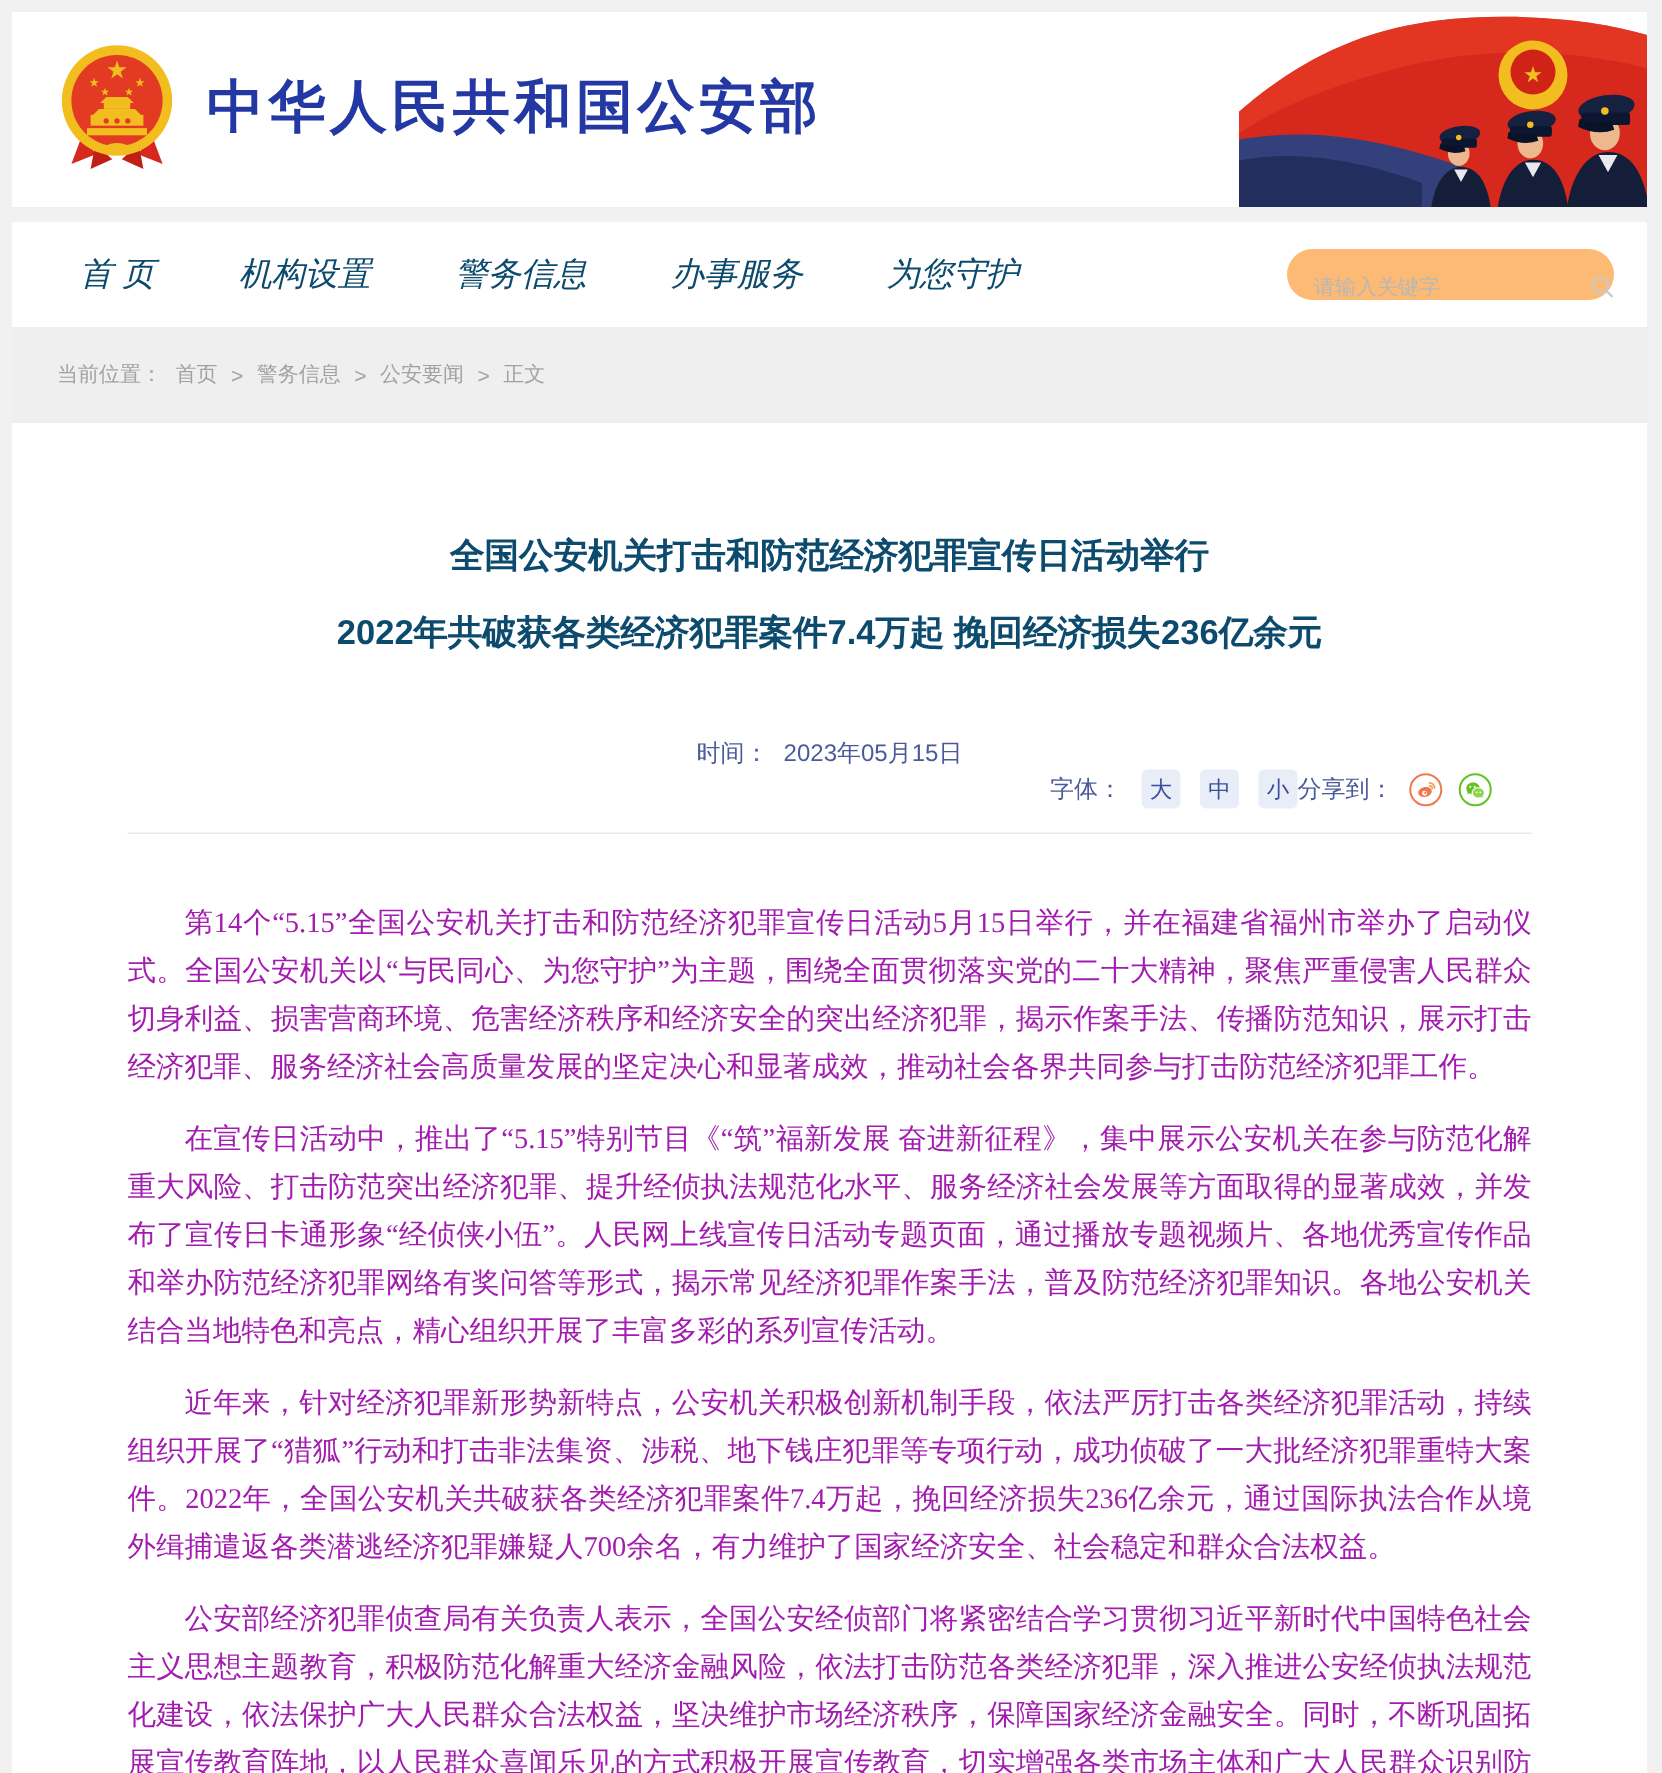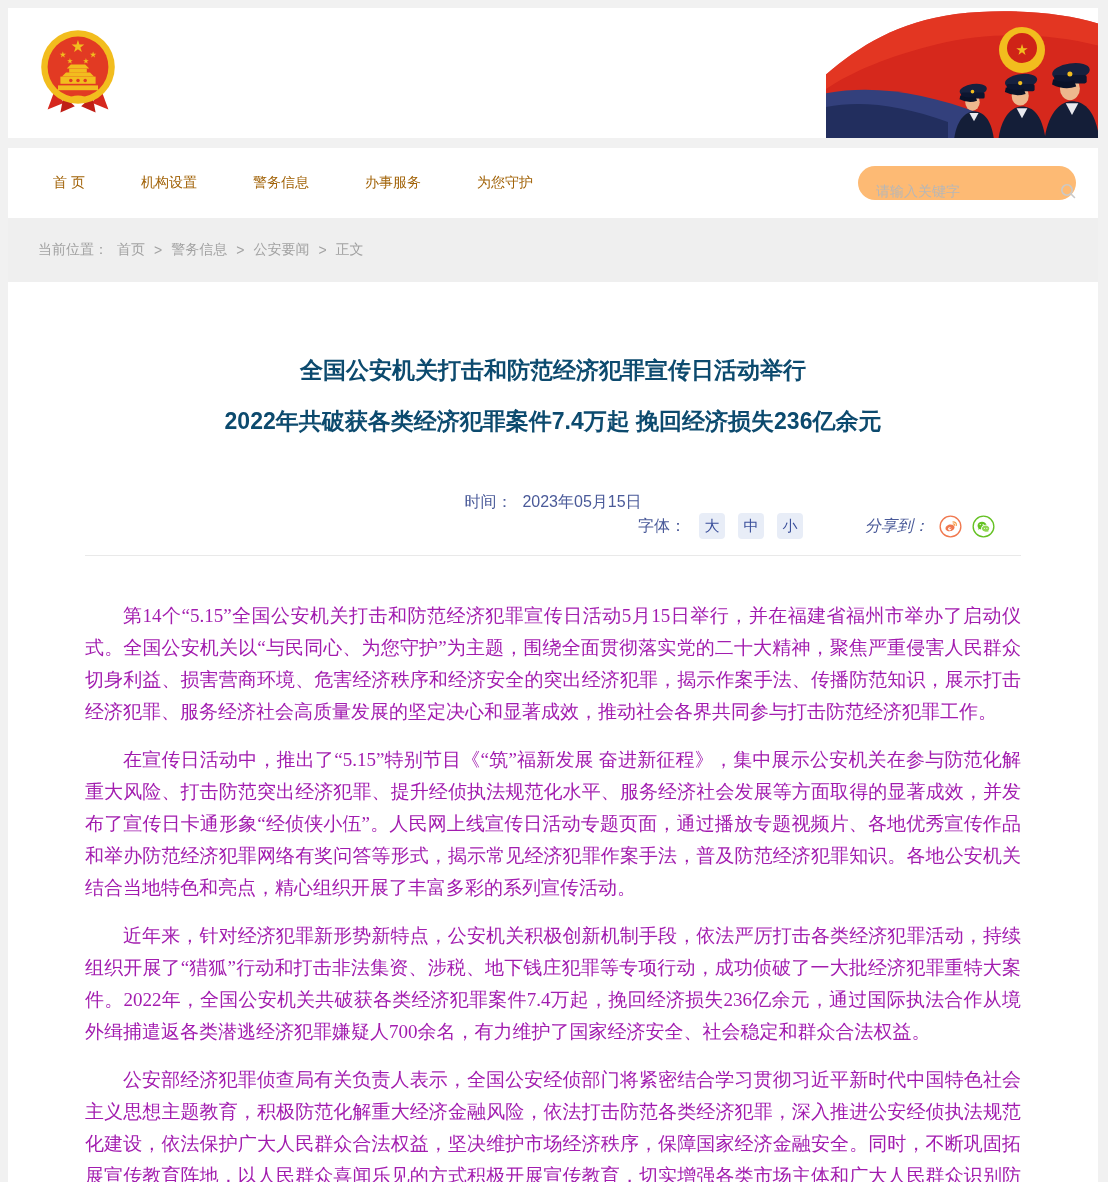--- a/index.html
+++ b/index.html
@@ -21,21 +21,21 @@
   .site-title{font-size:38px;font-weight:bold;color:#2438a4;letter-spacing:3px;line-height:1.1;}
   .site-subtitle{font-size:13px;color:#474747;margin-top:9px;letter-spacing:0.2px;}
   .header-art{width:272px;height:130px;flex:0 0 auto;}
 
   
   .main-nav{
     margin-top:10px;height:70px;background:#fff;
     display:flex;align-items:center;padding:0 22px 0 45px;box-sizing:border-box;
   }
   .nav-items{display:flex;gap:56px;}
-  .nav-item{font-size:14px;color:#a16207;cursor:pointer;white-space:nowrap;}
+  .nav-item{font-size:22px;color:#0c4a6e;cursor:pointer;white-space:nowrap;font-style:italic;}
   .search-box{
     margin-left:auto;width:190px;height:34px;border-radius:17px;background:#fdba74;
     display:flex;align-items:flex-end;padding:0 12px 0 16px;
   }
   .search-box input{
     border:none;outline:none;background:transparent;flex:1;
     font-size:14px;color:#666;font-family:"Liberation Sans",sans-serif;
   }
   .search-box input::placeholder{color:#b7b7b7;}
   .search-icon{flex:0 0 auto;display:flex;align-items:center;}
@@ -58,21 +58,21 @@
     font-size:16px;color:#4a5a99;
     padding:0 26px 16px;border-bottom:1px solid #e9e9e9;flex-direction:column;
   }
   .meta-left{display:flex;align-items:center;gap:10px;}
   .meta-right{margin-left:auto;display:flex;align-items:center;}
   .fbtn{
     width:26px;height:26px;margin-left:13px;border-radius:4px;background:#e8edf7;
     color:#3a4f9b;font-size:15px;display:flex;align-items:center;justify-content:center;
     cursor:pointer;
   }
-  .share-label{margin-left:62px;font-style:italic;}
+  .share-label{}
   .share-icon{margin-left:10px;cursor:pointer;display:flex;align-items:center;}
 
   .article-body{margin-top:44px;}
   .article-body p{
     font-family:"Liberation Serif",serif;
     font-size:19px;line-height:32px;color:#a21caf;
     text-align:justify;text-indent:2em;margin:0 0 16px;
   }
 </style>
 </head>
@@ -100,20 +100,21 @@
           <rect x="28" y="62" width="44" height="9"></rect>
           <rect x="25" y="73" width="50" height="6"></rect>
         </g>
         <circle cx="41" cy="67" r="2.2" fill="#e23a23"></circle>
         <circle cx="50" cy="67" r="2.2" fill="#e23a23"></circle>
         <circle cx="59" cy="67" r="2.2" fill="#e23a23"></circle>
         <ellipse cx="50" cy="90" rx="11" ry="4.5" fill="#f2bd1e"></ellipse>
       </svg>
     </div>
     <div>
+      <div class="site-title">中华人民共和国公安部</div>
     </div>
   </div>
 
   <div class="header-art">
     <svg width="272" height="130" viewBox="0 0 272 130">
       <rect width="272" height="130" fill="#ffffff"></rect>
       <path d="M-4,70 C30,40 70,14 130,6 C180,0 236,4 274,16 L274,130 L-4,130 Z" fill="#d6281c"></path>
       <path d="M-4,70 C30,40 70,14 130,6 C180,0 236,4 274,16 L274,38 C220,24 160,24 112,36 C62,48 20,66 -4,84 Z" fill="#e63a24" opacity="0.8"></path>
       <path d="M-4,86 C46,76 96,84 156,106 L156,130 L-4,130 Z" fill="#33407c"></path>
       <path d="M-4,100 C30,92 72,96 122,114 L122,130 L-4,130 Z" fill="#222e5e"></path>

